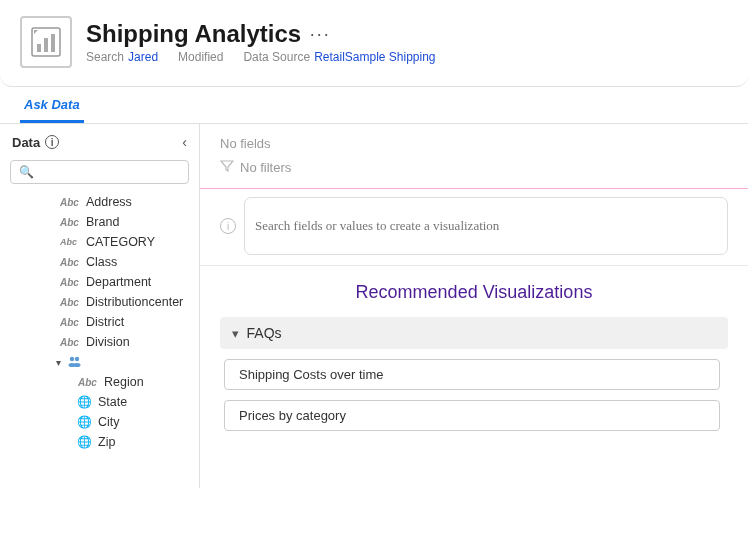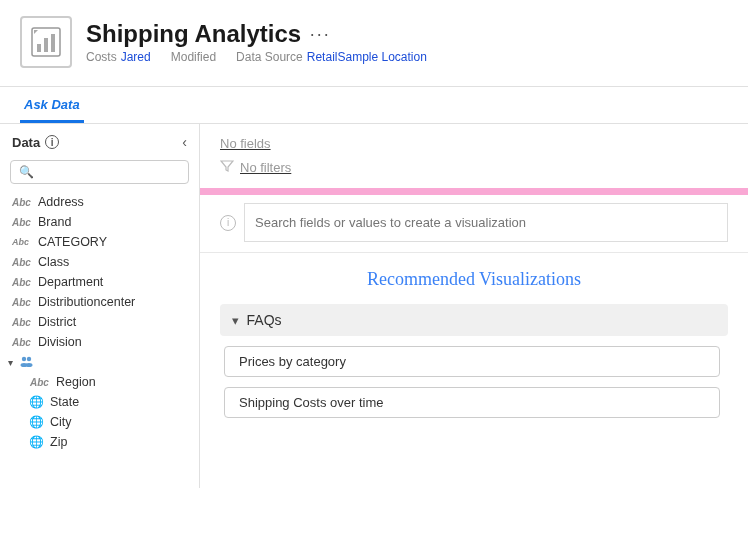--- a/index.html
+++ b/index.html
@@ -10,20 +10,21 @@
       background: #fff;
       width: 748px;
       height: 536px;
       overflow: hidden;
     }
 
     
     .header {
       padding: 16px 20px 12px 20px;
       border-bottom: 1px solid #e0e0e0;
+      border-radius: 12px;
     }
     .header-top {
       display: flex;
       align-items: center;
       margin-bottom: 6px;
     }
     .workbook-icon {
       width: 52px;
       height: 52px;
       border: 2px solid #ccc;
@@ -157,20 +158,21 @@
       outline: none;
       font-size: 13px;
       color: #333;
       width: 100%;
       background: transparent;
     }
     .field-list {
       overflow-y: auto;
       flex: 1;
       padding-bottom: 8px;
+      padding-left: 48px;
     }
     .field-item {
       display: flex;
       align-items: center;
       gap: 6px;
       padding: 3px 12px;
       cursor: pointer;
       font-size: 12.5px;
     }
     .field-type {
@@ -214,22 +216,21 @@
 
     
     .right-panel {
       flex: 1;
       display: flex;
       flex-direction: column;
       overflow: hidden;
     }
     .filter-bar {
       padding: 12px 20px;
-      border-bottom: 7px solid #f9a8d4;
-      text-decoration: underline;
+      border-bottom: 1px solid #f9a8d4;
     }
     .no-fields-row {
       display: flex;
       align-items: center;
       gap: 6px;
       font-size: 13px;
       color: #999;
       margin-bottom: 8px;
     }
     .no-filters-row {
@@ -256,41 +257,41 @@
       display: flex;
       align-items: center;
       justify-content: center;
       font-size: 10px;
       color: #bbb;
       flex-shrink: 0;
     }
     .search-viz-input {
       flex: 1;
       border: 1px solid #ddd;
-      border-radius: 0;
-      padding: 11px 10px;
+      border-radius: 7px;
+      padding: 20px 10px;
       font-size: 13px;
       color: #bbb;
       outline: none;
       background: #fff;
+      font-family: Liberation Serif, serif;
     }
 
     
     .rec-viz-section {
       flex: 1;
       overflow-y: auto;
       padding: 16px 20px;
     }
     .rec-viz-title {
       font-size: 18px;
       font-weight: 400;
-      color: #3b82f6;
+      color: #4c1d95;
       margin-bottom: 14px;
       text-align: center;
-      font-family: Liberation Serif, serif;
     }
     .faqs-row {
       display: flex;
       align-items: center;
       gap: 8px;
       background: #f0f0f0;
       padding: 8px 12px;
       border-radius: 4px;
       margin-bottom: 10px;
       cursor: pointer;
@@ -330,29 +331,29 @@
         <path d="M4 4 L4 8 L8 4 Z" fill="#aaa"></path>
       </svg>
     </div>
     <div class="header-title-area">
       <div class="title-row">
         <span class="title-text">Shipping Analytics</span>
         <span class="ellipsis-btn">···</span>
       </div>
       <div class="meta-row">
         <div class="meta-item">
-          <span class="meta-label">Costs</span>
+          <span class="meta-label">Search</span>
           <a class="meta-link">Jared</a>
         </div>
         <div class="meta-item">
           <span class="meta-label">Modified</span>
         </div>
         <div class="meta-item">
           <span class="meta-label">Data Source</span>
-          <a class="meta-link">RetailSample Location</a>
+          <a class="meta-link">RetailSample Shipping</a>
         </div>
       </div>
     </div>
   </div>
 </div>
 
 <div class="tabs-bar">
   <span class="tab-item">Ask Data</span>
 </div>
 
@@ -462,21 +463,21 @@
 
     <div class="rec-viz-section">
       <div class="rec-viz-title">Recommended Visualizations</div>
 
       <div class="faqs-row">
         <span class="faqs-chevron">▾</span>
         <span class="faqs-label">FAQs</span>
       </div>
 
       <div class="viz-chips-row">
+        <span class="viz-chip">Shipping Costs over time</span>
         <span class="viz-chip">Prices by category</span>
-        <span class="viz-chip">Shipping Costs over time</span>
       </div>
 
     </div>
 
   </div>
 
 </div>
 
 </body></html>

